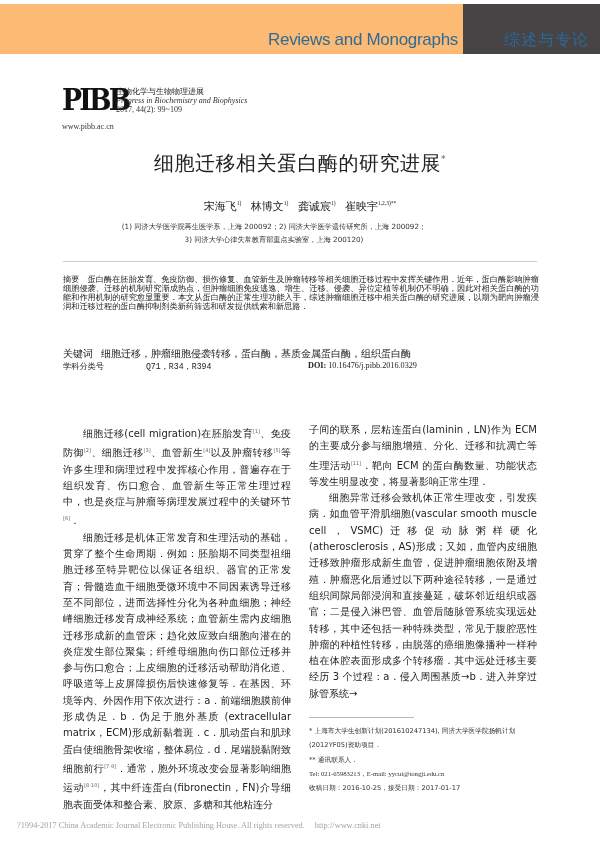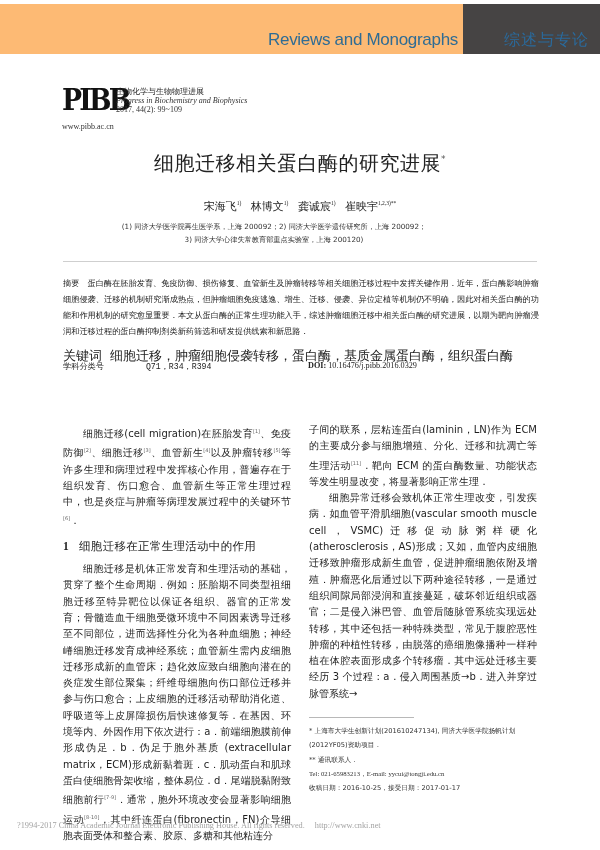--- a/index.html
+++ b/index.html
@@ -48,24 +48,24 @@
     .authors sup { font-size: 5.5px; vertical-align: 5px; font-family: "Liberation Serif", serif; }
     .affil {
       position: absolute; left: 0; width: 548px; text-align: center;
       font-size: 7.2px; color: #333;
     }
     .affil1 { top: 222px; }
     .affil2 { top: 235px; }
     .rule-top { position: absolute; left: 63px; top: 261px; width: 474px; height: 1px; background: #cfcfcf; }
     .abstract {
       position: absolute; left: 63px; top: 275px; width: 476px;
-      font-size: 8.2px; line-height: 16px; color: #222; text-align: justify;
+      font-size: 8.2px; line-height: 9px; color: #222; text-align: justify;
     }
     .abstract .lbl { margin-right: 8px; }
-    .keywords { position: absolute; left: 63px; top: 347px; font-size: 13px; color: #222; white-space: nowrap; }
+    .keywords { position: absolute; left: 63px; top: 347px; font-size: 10px; color: #222; white-space: nowrap; }
     .keywords .lbl { margin-right: 8px; }
     .classno { position: absolute; left: 63px; top: 361px; font-size: 8.2px; color: #222; white-space: nowrap; }
     .classno .lbl { margin-right: 8px; }
     .classno .val { font-family: Liberation Mono, monospace; margin-left: 34px; }
     .doi { position: absolute; left: 308px; top: 361px; font-size: 8.2px; font-family: "Liberation Serif", serif; color: #222; white-space: nowrap; }
     .doi b { font-weight: bold; }
     .col { position: absolute; width: 228px; font-size: 10px; line-height: 16.3px; color: #1e1e1e; text-align: justify; }
     .col-left { left: 63px; top: 423px; }
     .col-right { left: 309px; top: 422px; }
     .col p { margin: 0; }
@@ -123,21 +123,20 @@
 </div>
 <div class="classno">
   <span class="lbl">学科分类号</span><span class="val">Q71，R34，R394</span>
 </div>
 <div class="doi">
   <b>DOI:</b> <span>10.16476/j.pibb.2016.0329</span>
 </div>
 
 <div class="col col-left">
   <p class="indent"><span>细胞迁移(cell migration)在胚胎发育</span><sup>[1]</sup><span>、免疫防御</span><sup>[2]</sup><span>、细胞迁移</span><sup>[3]</sup><span>、血管新生</span><sup>[4]</sup><span>以及肿瘤转移</span><sup>[5]</sup><span>等许多生理和病理过程中发挥核心作用，普遍存在于组织发育、伤口愈合、血管新生等正常生理过程中，也是炎症与肿瘤等病理发展过程中的关键环节</span><sup>[6]</sup><span>．</span></p>
-  <div class="heading"><span class="num">1</span><span>细胞迁移在正常生理活动中的作用</span></div>
   <p class="indent"><span>细胞迁移是机体正常发育和生理活动的基础，贯穿了整个生命周期．例如：胚胎期不同类型祖细胞迁移至特异靶位以保证各组织、器官的正常发育；骨髓造血干细胞受微环境中不同因素诱导迁移至不同部位，进而选择性分化为各种血细胞；神经嵴细胞迁移发育成神经系统；血管新生需内皮细胞迁移形成新的血管床；趋化效应致白细胞向潜在的炎症发生部位聚集；纤维母细胞向伤口部位迁移并参与伤口愈合；上皮细胞的迁移活动帮助消化道、呼吸道等上皮屏障损伤后快速修复等．在基因、环境等内、外因作用下依次进行：a．前端细胞膜前伸形成伪足．b．伪足于胞外基质 (extracellular matrix，ECM)形成新黏着斑．c．肌动蛋白和肌球蛋白使细胞骨架收缩，整体易位．d．尾端脱黏附致细胞前行</span><sup>[7-9]</sup><span>．通常，胞外环境改变会显著影响细胞运动</span><sup>[8-10]</sup><span>，其中纤连蛋白(fibronectin，FN)介导细胞表面受体和整合素、胶原、多糖和其他粘连分</span></p>
 </div>
 
 <div class="col col-right">
   <p><span>子间的联系，层粘连蛋白(laminin，LN)作为 ECM 的主要成分参与细胞增殖、分化、迁移和抗凋亡等生理活动</span><sup>[11]</sup><span>．靶向 ECM 的蛋白酶数量、功能状态等发生明显改变，将显著影响正常生理．</span></p>
   <p class="indent">细胞异常迁移会致机体正常生理改变，引发疾病．如血管平滑肌细胞(vascular smooth muscle cell，VSMC)迁移促动脉粥样硬化(atherosclerosis，AS)形成；又如，血管内皮细胞迁移致肿瘤形成新生血管，促进肿瘤细胞依附及增殖．肿瘤恶化后通过以下两种途径转移，一是通过组织间隙局部浸润和直接蔓延，破坏邻近组织或器官；二是侵入淋巴管、血管后随脉管系统实现远处转移，其中还包括一种特殊类型，常见于腹腔恶性肿瘤的种植性转移，由脱落的癌细胞像播种一样种植在体腔表面形成多个转移瘤．其中远处迁移主要经历 3 个过程：a．侵入周围基质→b．进入并穿过脉管系统→</p>
 </div>
 
 <div class="fn-rule"></div>
 <div class="footnotes">

